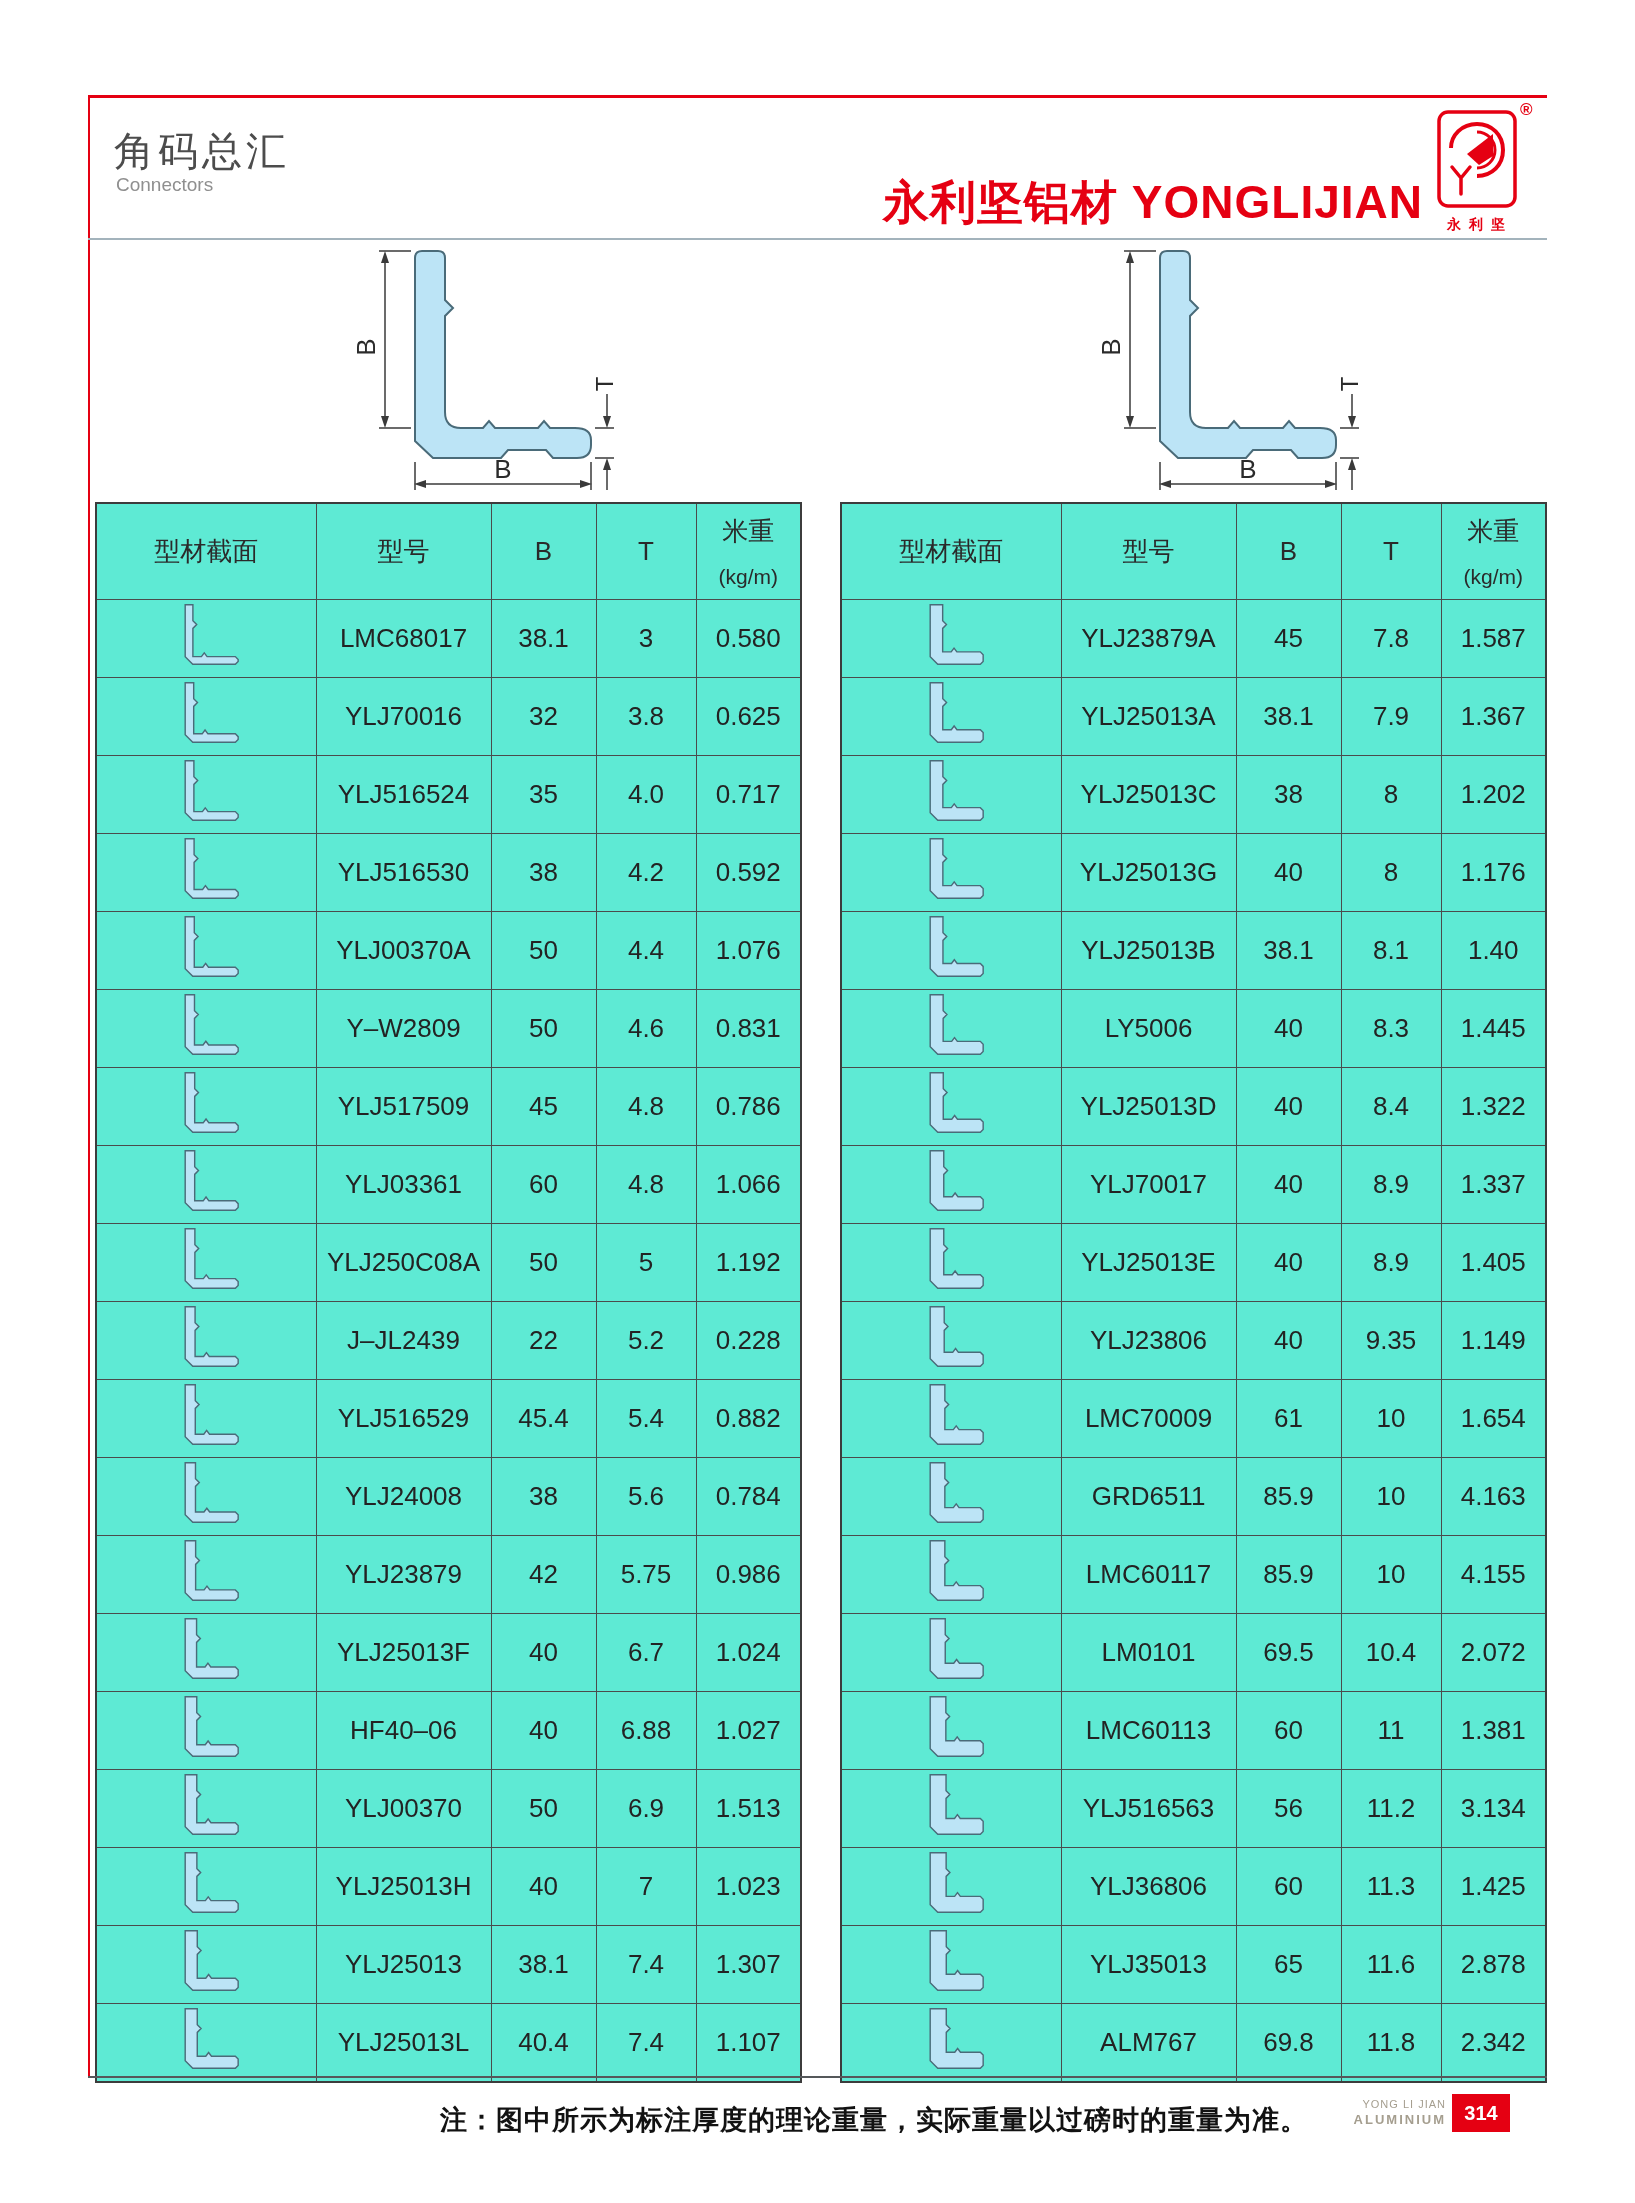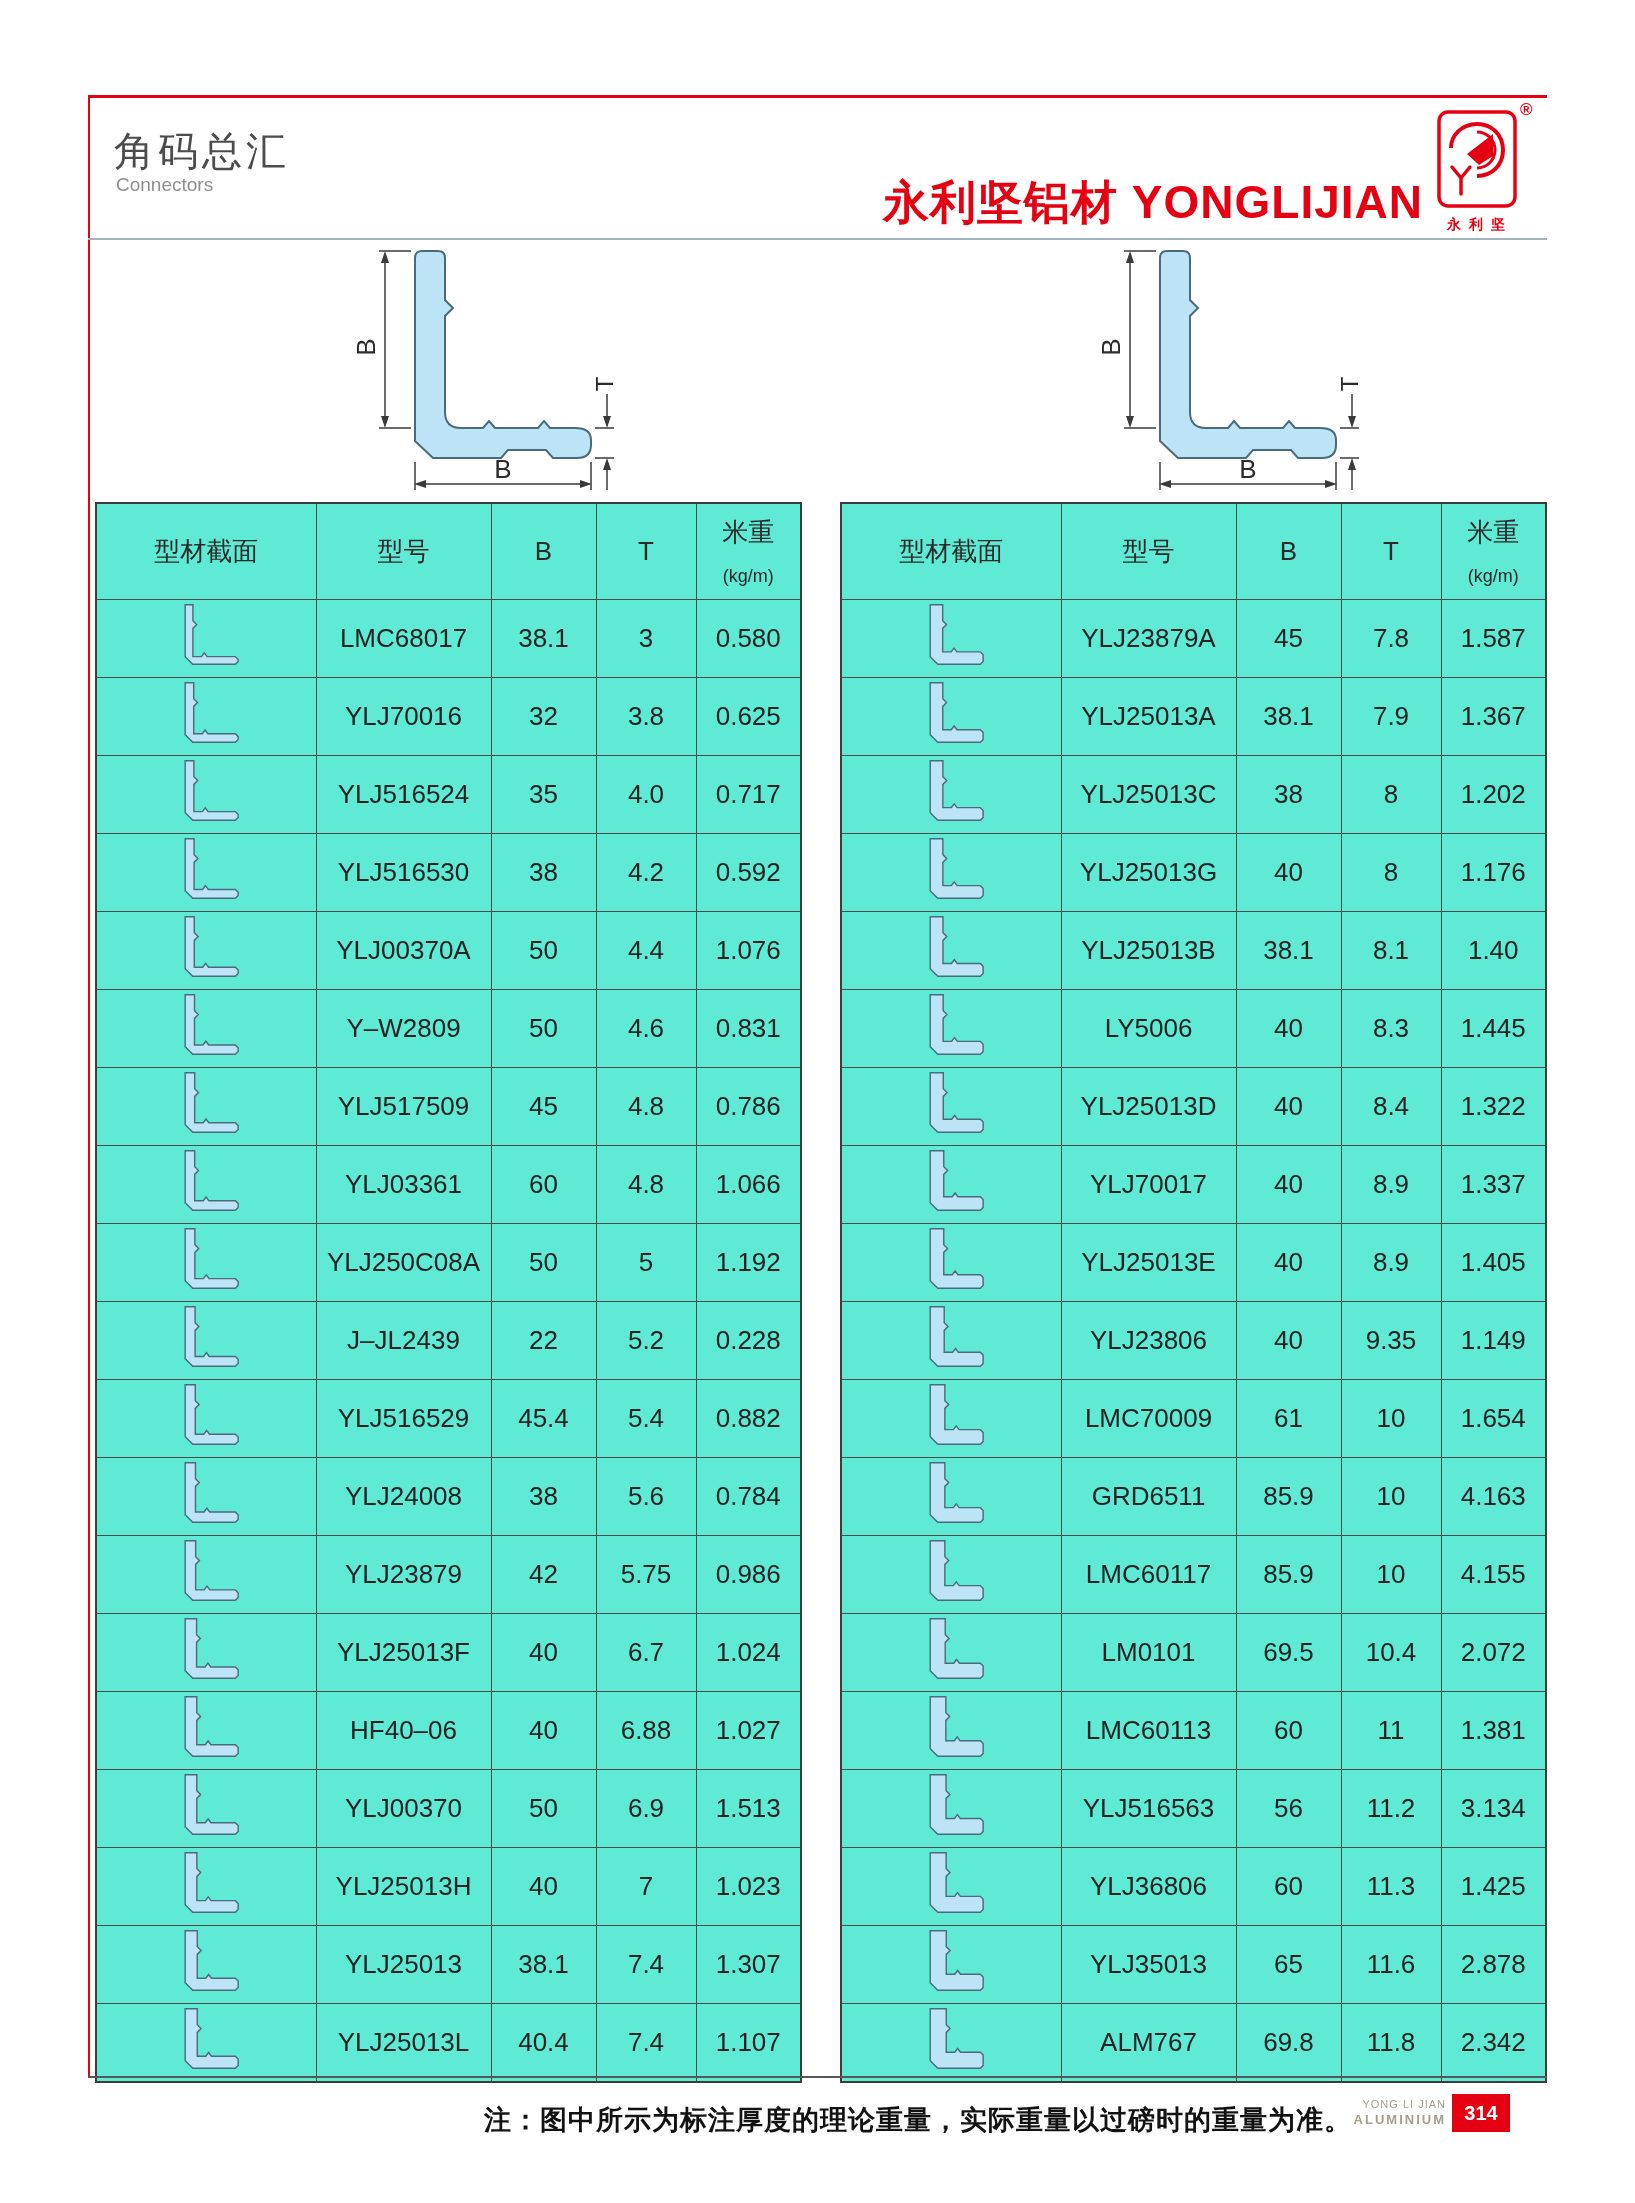--- a/index.html
+++ b/index.html
@@ -29,25 +29,25 @@
           border:2px solid #3c3c3c;background:#5eead4;}
   .t-left{left:95px;}
   .t-right{left:840px;}
   .ptable th,.ptable td{border:1.5px solid #4b4b4b;text-align:center;vertical-align:middle;
           padding:0;color:#232323;overflow:hidden;}
   .ptable thead tr{height:96px;}
   .ptable tbody tr{height:74px;}
   .ptable th{font-size:26px;font-weight:normal;color:#2a2a2a;}
   .ptable td{font-size:26px;}
   .c-sec{width:220px;} .c-model{width:175px;} .c-b{width:105px;} .c-t{width:100px;} .c-w{width:105px;}
-  .w-unit{font-size:18px;margin-top:16px;}
+  .w-unit{font-size:21px;margin-top:16px;}
 
   
   .rule-bottom{left:88px;top:2076px;width:1459px;height:2px;background:#55585a;}
-  .note{left:440px;top:2102px;font-size:27px;font-weight:bold;color:#121212;letter-spacing:1px;white-space:nowrap;margin-left:44px;}
+  .note{left:440px;top:2102px;font-size:27px;font-weight:bold;color:#121212;letter-spacing:1px;white-space:nowrap;}
   .footer-brand{left:1240px;top:2098px;width:206px;text-align:right;color:#a59e8f;line-height:1.25;}
   .fb1{font-size:11px;letter-spacing:1px;}
   .fb2{font-size:13px;font-weight:bold;letter-spacing:2px;}
   .page-badge{left:1452px;top:2094px;width:58px;height:38px;background:var(--red,#E50012);color:#fff;
           font-size:20px;font-weight:bold;display:flex;align-items:center;justify-content:center;}
 </style>
 </head>
 <body>
 
 <div class="page">

